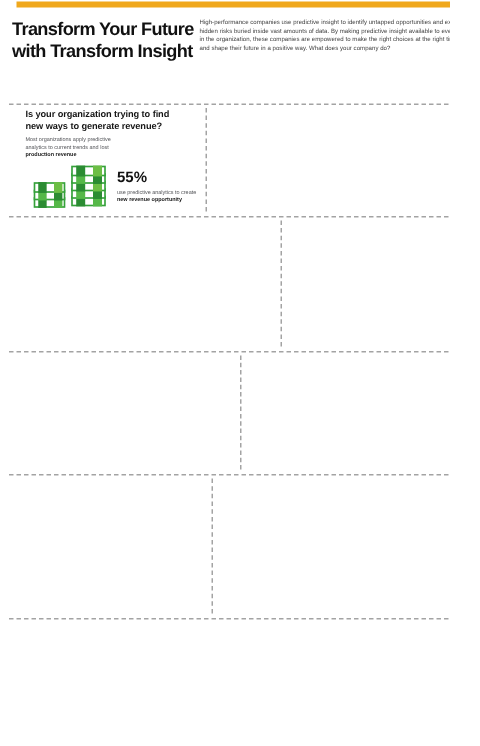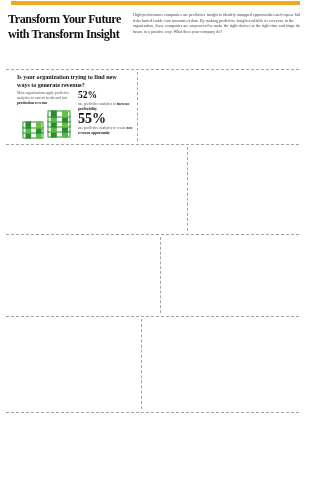--- a/index.html
+++ b/index.html
@@ -1,19 +1,19 @@
 <!DOCTYPE html>
 <html><head>
 <meta charset="utf-8">
 <style>
   html,body{margin:0;padding:0;}
   body{width:320px;height:497px;background:#ffffff;
        font-family:"Liberation Sans",sans-serif;color:#231f20;overflow:hidden;
        -webkit-font-smoothing:antialiased;}
-  .page{position:relative;width:300px;height:497px;overflow:hidden;font-family:Liberation Serif, serif;}
+  .page{position:relative;width:300px;height:497px;overflow:hidden;}
   .abs{position:absolute;}
 
   .topbar{left:11px;top:1px;width:306px;height:4px;background:#f0a81c;}
 
   .hdr-title{left:8px;top:12px;width:132px;font-size:12.1px;font-weight:bold;
              line-height:14.6px;letter-spacing:-0.42px;color:#111;white-space:nowrap;}
   .hdr-intro{left:133px;top:12px;width:180px;font-size:4.05px;line-height:5.55px;
              color:#3f3f3f;letter-spacing:0.02px;}
 
   .hr{left:6px;width:308px;height:0;border-top:1px dashed #a3a3a3;}
@@ -82,26 +82,20 @@
         <rect x="0" y="5" width="22" height="6" fill="#ffffff" stroke="#35a13a" stroke-width="1.1"></rect>
         <rect x="2.8" y="4.4" width="6" height="7.2" fill="#55b848"></rect>
         <rect x="14" y="4.4" width="6" height="7.2" fill="#2b8c32"></rect>
         <rect x="0" y="0" width="22" height="6" fill="#ffffff" stroke="#35a13a" stroke-width="1.1"></rect>
         <rect x="2.8" y="-0.6" width="6" height="7.2" fill="#2b8c32"></rect>
         <rect x="14" y="-0.6" width="6" height="7.2" fill="#6cbe45"></rect>
       </g>
     </svg>
   </div>
 
-  <div class="abs" style="left:78px;top:89px;width:58px">
-    <div class="big" style="font-size:9.6px;line-height:11px">52%</div>
-    <div class="sub" style="margin-top:2px">
-      <span>use predictive analytics to </span><b>increase profitability</b>
-    </div>
-  </div>
 
   <div class="abs" style="left:78px;top:113px;width:58px">
-    <div class="big" style="font-size:14px;line-height:11px">55%</div>
+    <div class="big" style="font-size:10px;line-height:11px">55%</div>
     <div class="sub" style="margin-top:2px">
       <span>use predictive analytics to create </span><b>new revenue opportunity</b>
     </div>
   </div>
 </div>
 
 </body></html>

